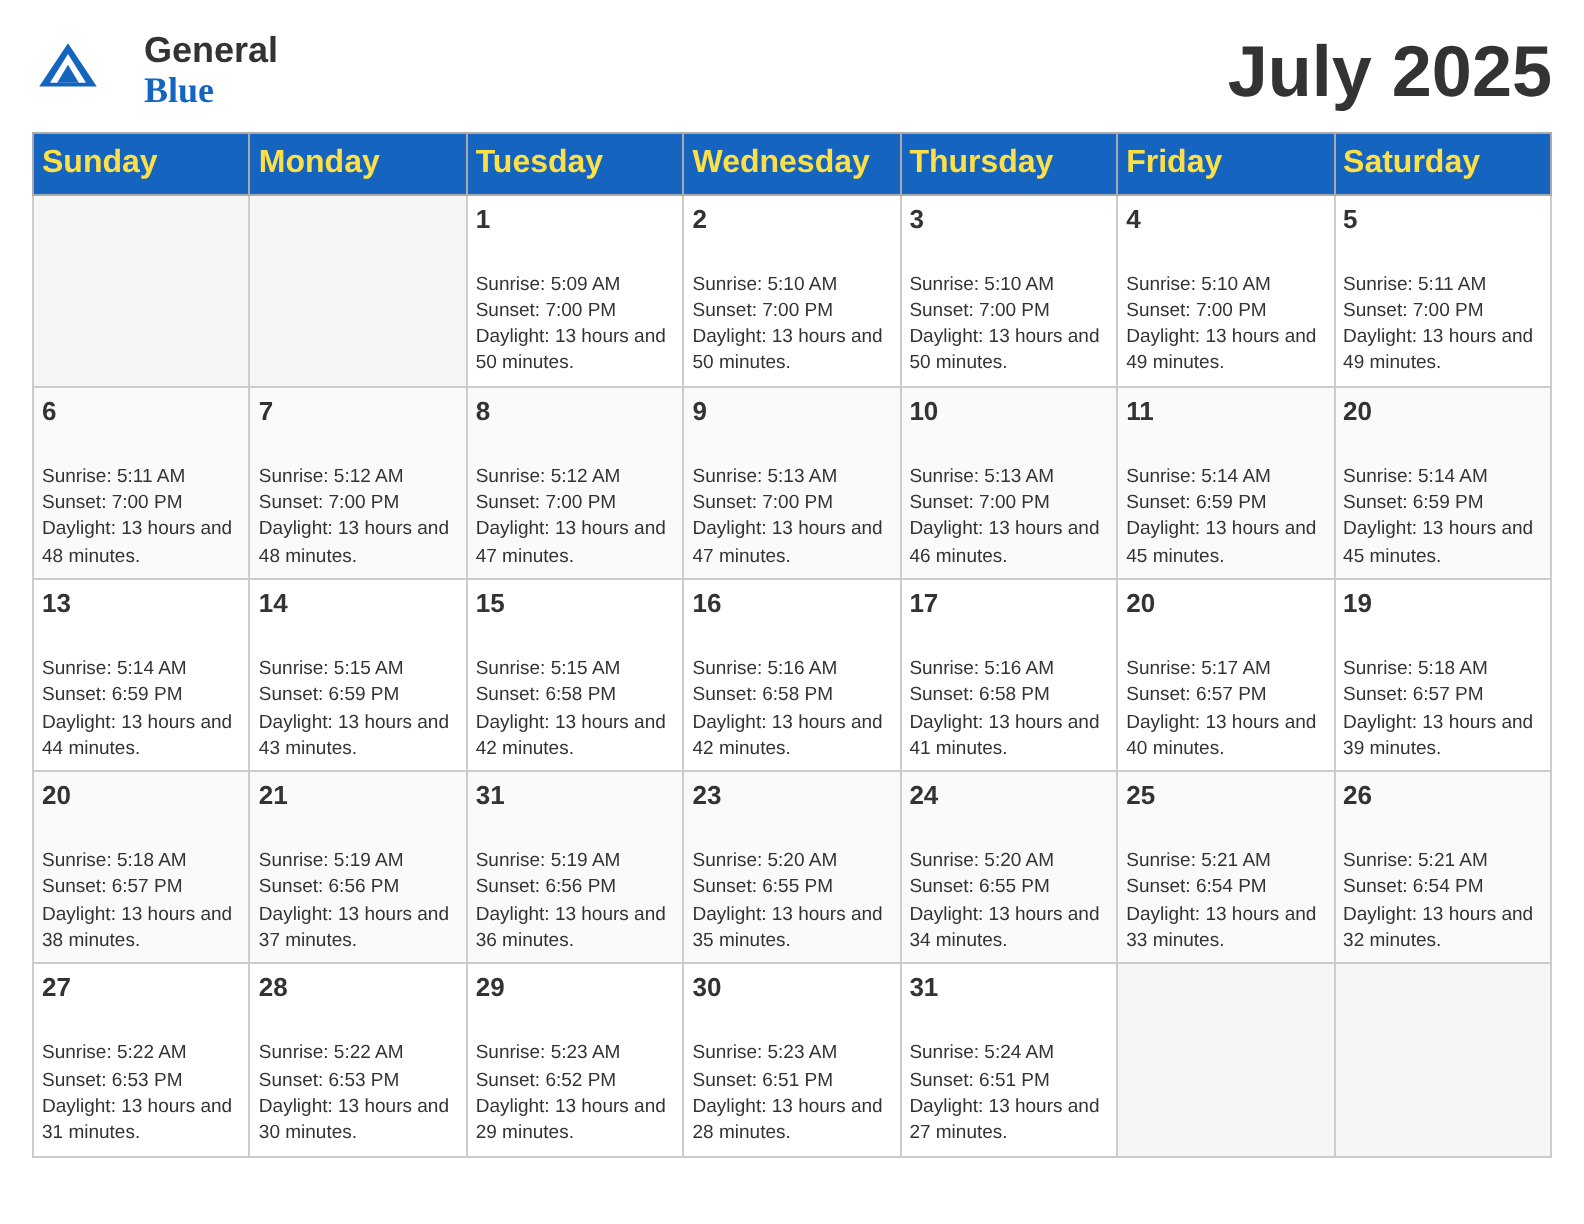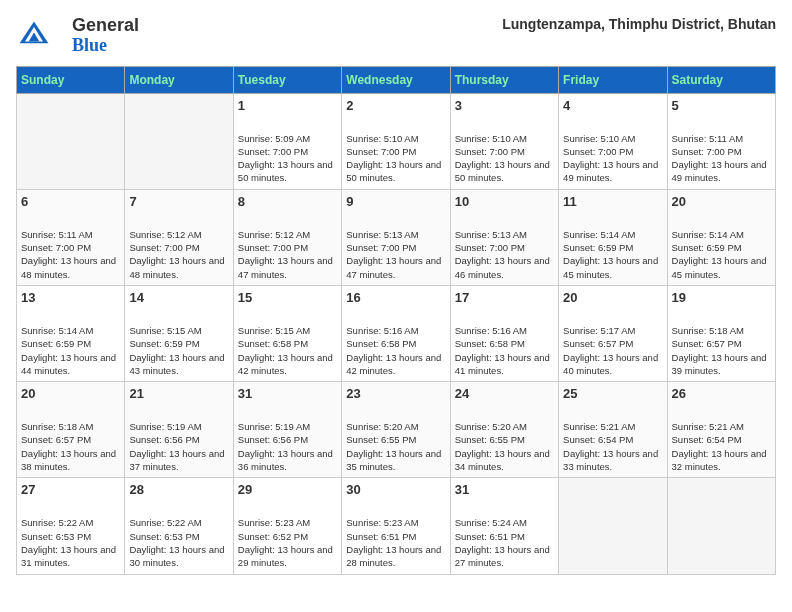--- a/index.html
+++ b/index.html
@@ -46,24 +46,24 @@
       color: #333;
       font-weight: bold;
     }
     .calendar {
       width: 100%;
       border-collapse: collapse;
       font-size: 10.5px;
     }
     .calendar th {
       background: #1565c0;
-      color: #86efac;
+      color: #fde047;
       padding: 6px 4px;
       text-align: left;
-      font-size: 12px;
+      font-size: 16px;
       font-weight: bold;
       border: 1px solid #aaa;
     }
     .calendar td {
       border: 1px solid #ccc;
       vertical-align: top;
       padding: 4px;
       width: 108px;
       height: 90px;
       background: #fff;
@@ -96,21 +96,21 @@
       <polygon points="20,4 36,28 4,28" fill="#1565c0"></polygon>
       <polygon points="20,10 30,26 10,26" fill="#fff"></polygon>
       <polygon points="20,16 26,26 14,26" fill="#1565c0"></polygon>
     </svg>
     <div class="logo-text">
       <span class="logo-general">General</span><br>
       <span class="logo-blue">Blue</span>
     </div>
   </div>
   <div class="title-block">
-    <div class="location">Lungtenzampa, Thimphu District, Bhutan</div>
+    <div class="month-year">July 2025</div>
   </div>
 </div>
 
 <table class="calendar">
   <thead>
     <tr>
     <th>Sunday</th>
         <th>Monday</th>
         <th>Tuesday</th>
         <th>Wednesday</th>

